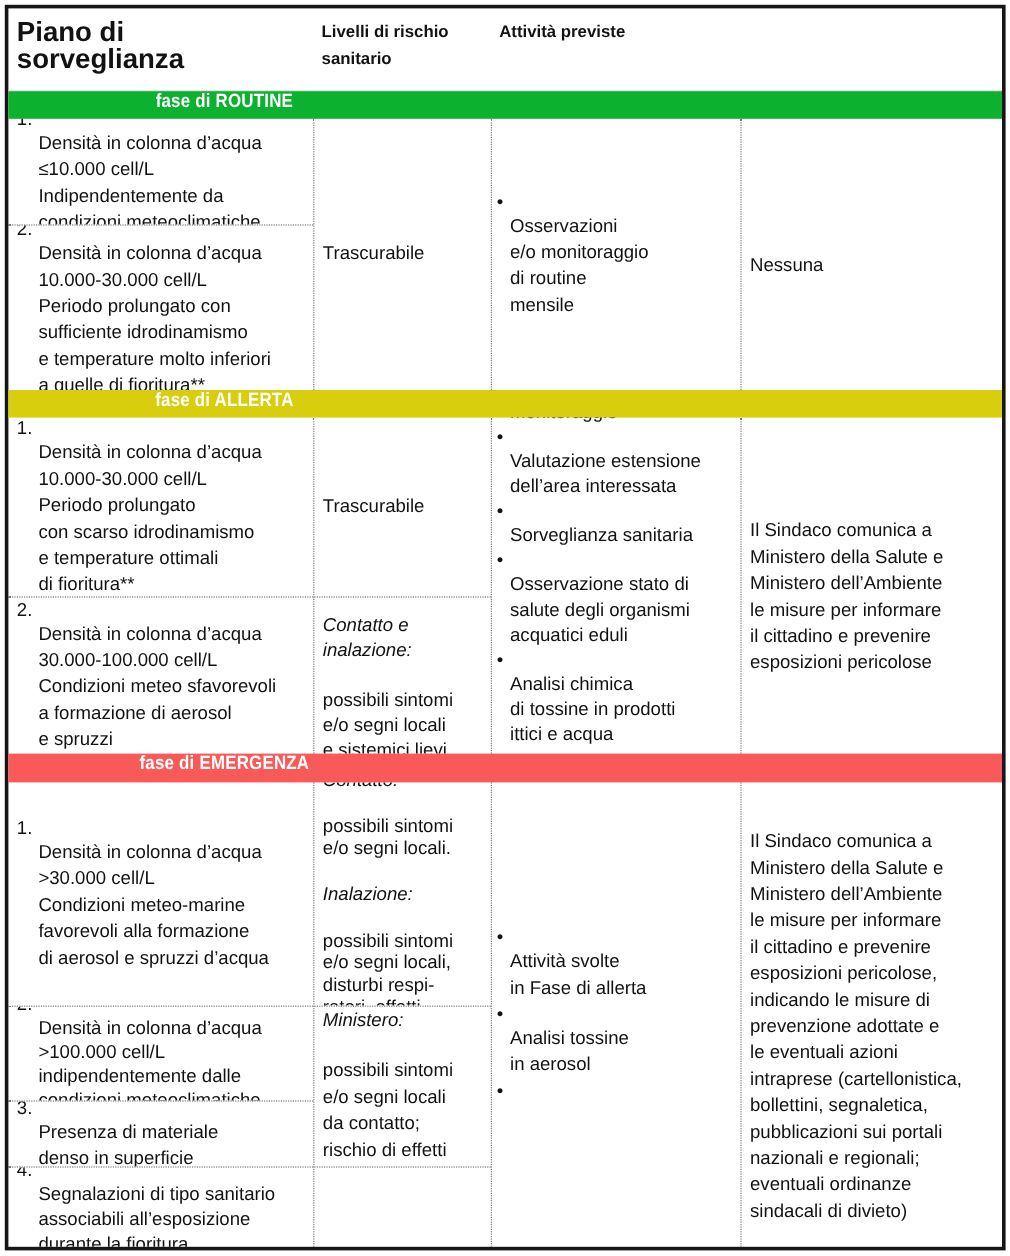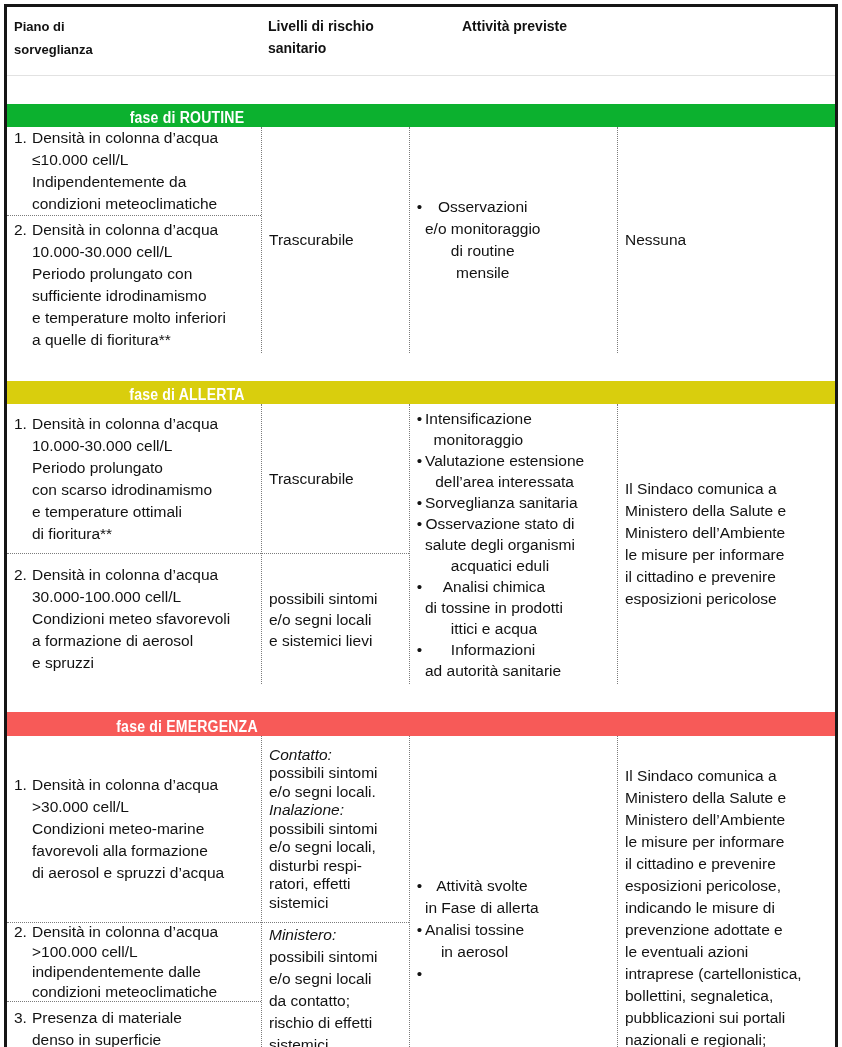--- a/index.html
+++ b/index.html
@@ -7,47 +7,47 @@
     width:842px;height:1047px;position:relative;
     font-family:"Liberation Sans", sans-serif;
     color:#121212;
     -webkit-font-smoothing:antialiased;
   }
   .table{
     position:absolute;left:4px;top:4px;width:834px;
     border:3px solid #161616;background:#fff;box-sizing:border-box;
   }
   
-  .c1{width:254px;} .c2{width:148px;} .c3{width:208px;text-align:center;} .c4{width:216px;}
+  .c1{width:254px;} .c2{width:148px;} .c3{width:208px;} .c4{width:216px;}
 
   
   .header{display:flex;height:69px;box-sizing:border-box;border-bottom:1px solid #e2e2e2;}
   .hc{box-sizing:border-box;padding:8px 4px 0 7px;font-weight:bold;font-size:14px;line-height:22px;white-space:pre-line;}
-  .hc.first{font-size:13px;line-height:23px;}
+  .hc.first{font-size:23px;line-height:23px;}
 
   
-  .band{height:23px;display:flex;align-items:flex-end;margin-top:28px;}
+  .band{height:23px;display:flex;align-items:flex-start;}
   .band-label{
     width:360px;text-align:center;color:#ffffff;font-weight:bold;
     font-size:16px;letter-spacing:.2px;transform:scaleX(.88);
     white-space:nowrap;
   }
 
   
   .sec{display:flex;font-size:15.5px;line-height:22px;}
   .col{box-sizing:border-box;display:flex;flex-direction:column;}
   .col + .col{border-left:1px dotted #7b7b7b;}
   .cell{
     box-sizing:border-box;display:flex;flex-direction:column;justify-content:center;
     padding:0 4px 0 7px;overflow:hidden;
   }
   .cell + .cell{border-top:1px dotted #7b7b7b;}
   .c3 .cell{padding-left:4px;}
 
-  .pre{white-space:pre-line;}
+  .pre{white-space:pre-line;margin-top:20px;}
   .cond{display:flex;}
   .cond .num{width:18px;flex:none;}
   .bullet{display:flex;}
   .bullet .mark{width:11px;flex:none;}
   .risk-label{font-style:italic;}
   .lh21{line-height:21px;}
   .lh20{line-height:20px;}
   .lh185{line-height:18.5px;}
 </style>
 </head>
@@ -139,20 +139,22 @@
 a formazione di aerosol
 e spruzzi</span>
           </div>
       </div>
     </div>
     <div class="col c2">
       <div class="cell" style="height:149px">
         <div>Trascurabile</div>
       </div>
       <div class="cell lh21" style="height:131px">
+        <div class="risk-label pre">Contatto e
+inalazione:</div>
         <div class="pre">possibili sintomi
 e/o segni locali
 e sistemici lievi</div>
       </div>
     </div>
     <div class="col c3">
       <div class="cell lh21" style="height:280px">
         <div class="bullet">
             <span class="mark">•</span>
             <span class="pre">Intensificazione

